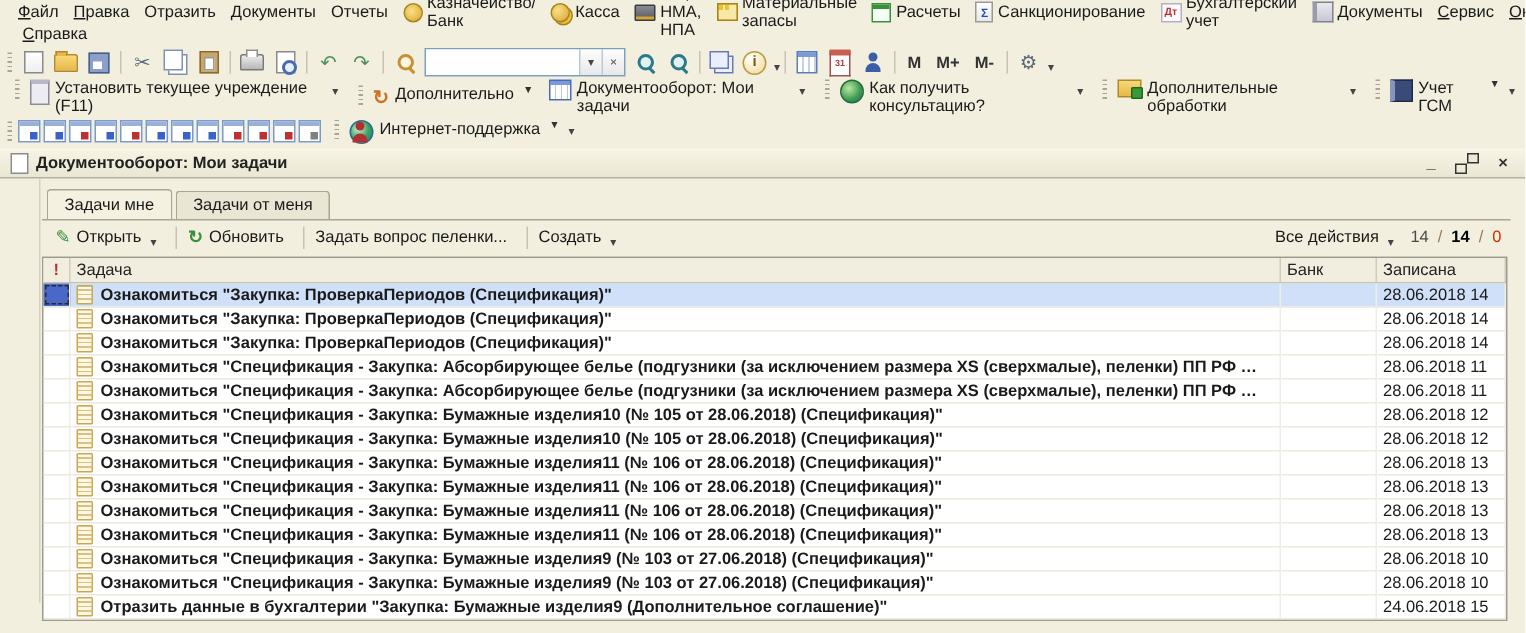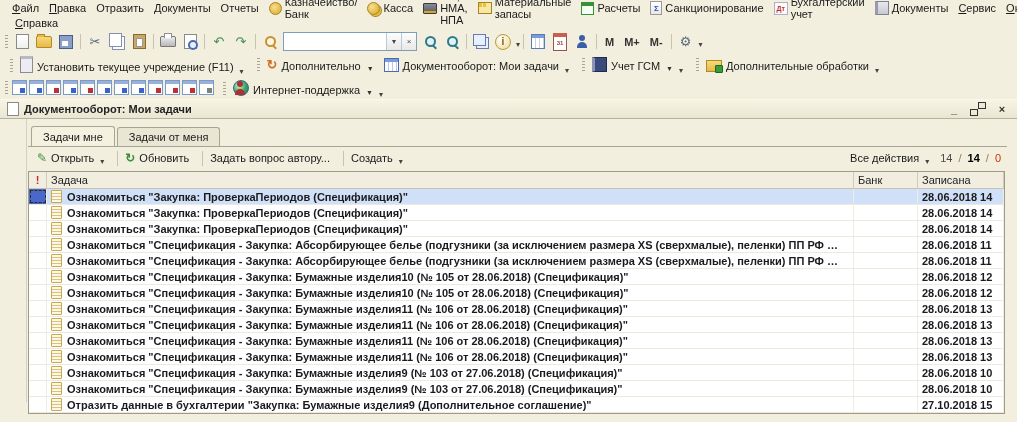--- a/index.html
+++ b/index.html
@@ -63,21 +63,21 @@
   .person::before{content:"";position:absolute;top:0;left:3px;width:6px;height:6px;border-radius:50%;background:#3a5fa8}
   .person::after{content:"";position:absolute;bottom:0;left:1px;width:10px;height:6px;border-radius:5px 5px 0 0;background:#3a5fa8}
   .person.red::before,.person.red::after{background:#b03030}
   .mbtn{font-weight:bold;color:#333;padding:1px 4px;border:1px solid transparent;border-radius:2px}
   .drop{font-size:8px;color:#444;position:relative;top:3px;margin-left:2px}
   .drop::after{content:"▾"}
   .arrow{font-size:7px;color:#333;margin-left:2px}
   .arrow::after{content:"▼"}
   
   .cmdbar{display:flex;align-items:center;height:23px;padding:0 2px}
-  .cbtn{display:inline-flex;align-items:flex-end;gap:4px;padding:1px 4px;border:1px solid transparent;border-radius:2px}
+  .cbtn{display:inline-flex;align-items:flex-start;gap:4px;padding:1px 4px;border:1px solid transparent;border-radius:2px}
   .cicon{display:inline-flex;align-items:center;justify-content:center;flex:none}
   .i-clipboard{width:11px;height:13px;background:#ececf2;border:1px solid #8a8a9a;border-top:3px solid #b8b8c8}
   .i-extra{color:#d07020;font-size:13px;font-weight:bold}
   .i-docflow{width:13px;height:12px;background:#fff;border:1px solid #4a6ab8;
              background-image:linear-gradient(#7a9ad8 0 3px,transparent 3px),repeating-linear-gradient(90deg,transparent 0 3px,#b8c8e8 3px 4px)}
   .i-help{width:14px;height:14px;border-radius:50%;border:1px solid #2a6a3a;
           background:radial-gradient(circle at 35% 35%,#b8e8a0,#3a9a50 60%,#2a6a8a)}
   .i-processing{width:14px;height:10px;background:linear-gradient(#f8d878,#e8b84a);border:1px solid #b08a28;position:relative}
   .i-processing::after{content:"";position:absolute;right:-2px;bottom:-2px;width:6px;height:6px;background:#3a9a3a;border-radius:1px;border:1px solid #1a6a1a}
   .i-gsm{width:11px;height:13px;background:#3a4a7a;border:1px solid #202a4a;border-left:3px solid #8a94b8}
@@ -120,21 +120,21 @@
   .th{display:flex;align-items:center;padding:0 4px;border-right:1px solid #cfccbc;box-sizing:border-box}
   .col-pri{width:18px;justify-content:center;flex:none}
   .col-task{flex:1;min-width:0}
   .col-due{width:64px;flex:none}
   .col-rec{width:86px;flex:none}
   .excl{color:#c03030;font-weight:bold}
   .trow{display:flex;height:15px;border-bottom:1px solid #eceadf}
   .cell{display:flex;align-items:center;padding:0 4px;border-right:1px solid #f0eee4;
         overflow:hidden;white-space:nowrap;box-sizing:border-box}
   .trow .col-task{font-weight:bold;gap:5px}
-  .trow .col-rec{font-weight:bold}
+  .trow .col-rec{font-weight:normal}
   .trow.selected{background:#cfe0f8}
   .trow.selected .col-pri{background:#4a68c8;outline:1px dashed #2b2b2b;outline-offset:-2px}
   .i-task{width:9px;height:11px;flex:none;border:1px solid #c8a850;border-radius:1px;
           background:repeating-linear-gradient(#fdf8e0 0 2px,#d8c088 2px 3px)}
   .ttext{overflow:hidden;text-overflow:ellipsis}
 </style>
 </head>
 <body>
 
 <div class="app">
@@ -320,34 +320,41 @@
       </span>
 
       <span class="cbtn">
 
         <span class="cicon i-docflow"></span>
         <span class="lbl">Документооборот: Мои задачи</span>
 
         <span class="drop"></span>
       </span>
 
+      <span class="cbtn">
+        <span class="grip"></span>
+        <span class="cicon i-help"></span>
+        <span class="lbl">Как получить консультацию?</span>
+
+        <span class="drop"></span>
+      </span>
+
+      <span class="cbtn">
+        <span class="grip"></span>
+        <span class="cicon i-processing"></span>
+        <span class="lbl">Дополнительные обработки</span>
+
+        <span class="drop"></span>
+      </span>
 
       <span class="cbtn">
         <span class="grip"></span>
         <span class="cicon i-gsm"></span>
         <span class="lbl">Учет ГСМ</span>
         <span class="arrow"></span>
-        <span class="drop"></span>
-      </span>
-
-      <span class="cbtn">
-        <span class="grip"></span>
-        <span class="cicon i-processing"></span>
-        <span class="lbl">Дополнительные обработки</span>
-
         <span class="drop"></span>
       </span>
     </div>
 
   <div class="cmdbar">
     <span class="grip"></span>
     <div style="display:flex;align-items:center">
 
         <span class="i-report c-blue"></span>
 
@@ -427,21 +434,21 @@
               <span class="aicon i-refresh">↻</span>
               <span class="lbl">Обновить</span>
 
             </span>
 
 
 
             <span class="abtn">
               <span class="tsep"></span>
 
-              <span class="lbl">Задать вопрос автору...</span>
+              <span class="lbl">Задать вопрос пеленки...</span>
 
             </span>
 
             <span class="abtn">
               <span class="tsep"></span>
 
               <span class="lbl">Создать</span>
               <span class="drop"></span>
             </span>
           </div>
@@ -599,21 +606,21 @@
               <div class="cell col-rec">28.06.2018 10</div>
             </div>
 
             <div class="trow">
               <div class="cell col-pri"></div>
               <div class="cell col-task">
                 <span class="i-task"></span>
                 <span class="ttext">Отразить данные в бухгалтерии "Закупка: Бумажные изделия9 (Дополнительное соглашение)"</span>
               </div>
               <div class="cell col-due"></div>
-              <div class="cell col-rec">27.10.2018 15</div>
+              <div class="cell col-rec">24.06.2018 15</div>
             </div>
           </div>
       </div>
 
     </div>
   </div>
 
 </div>
 
 </body></html>

